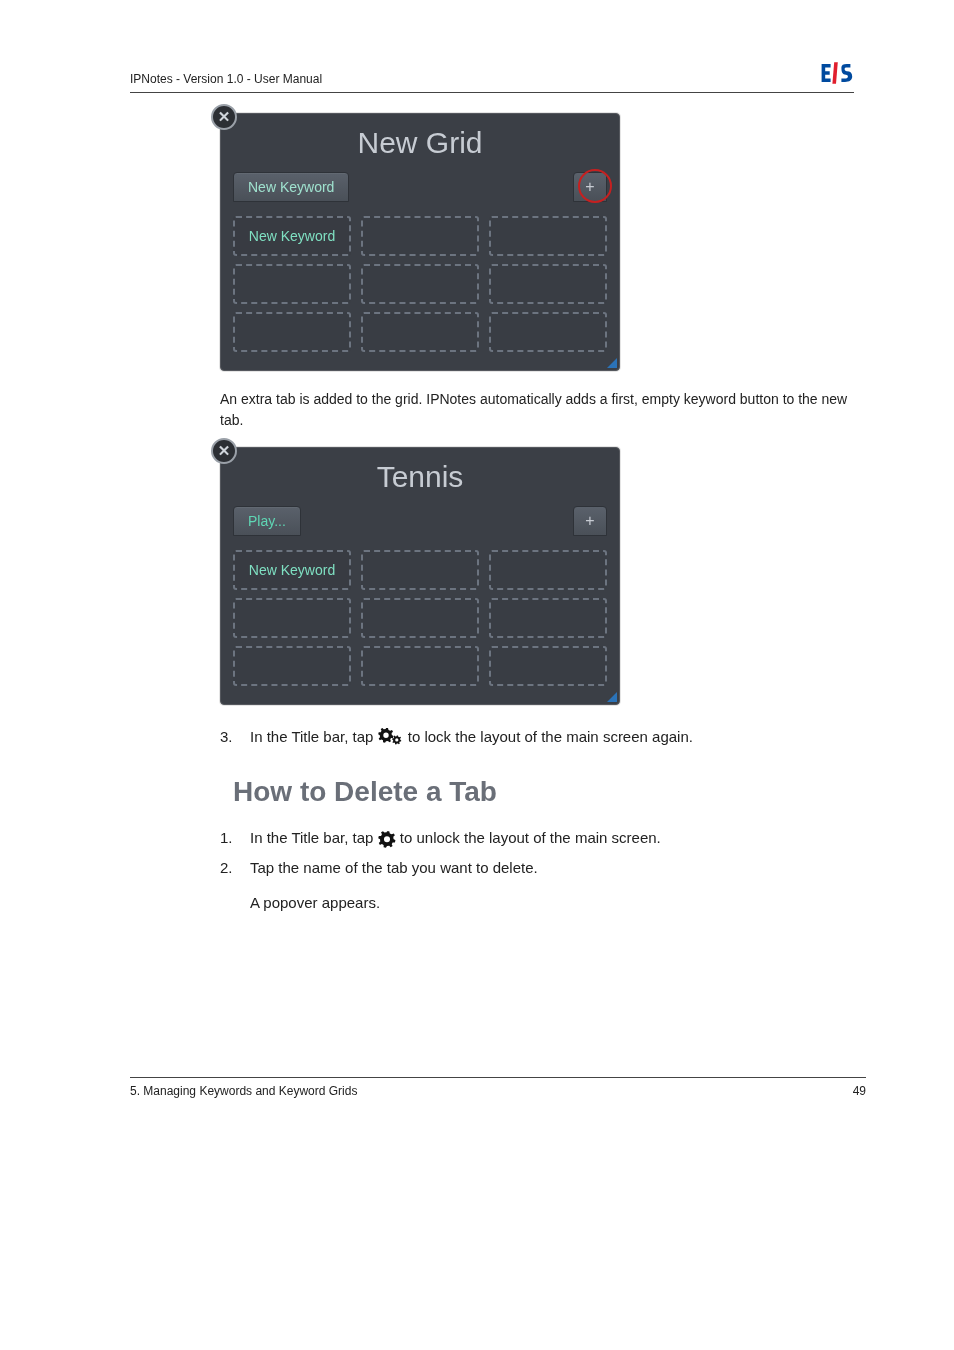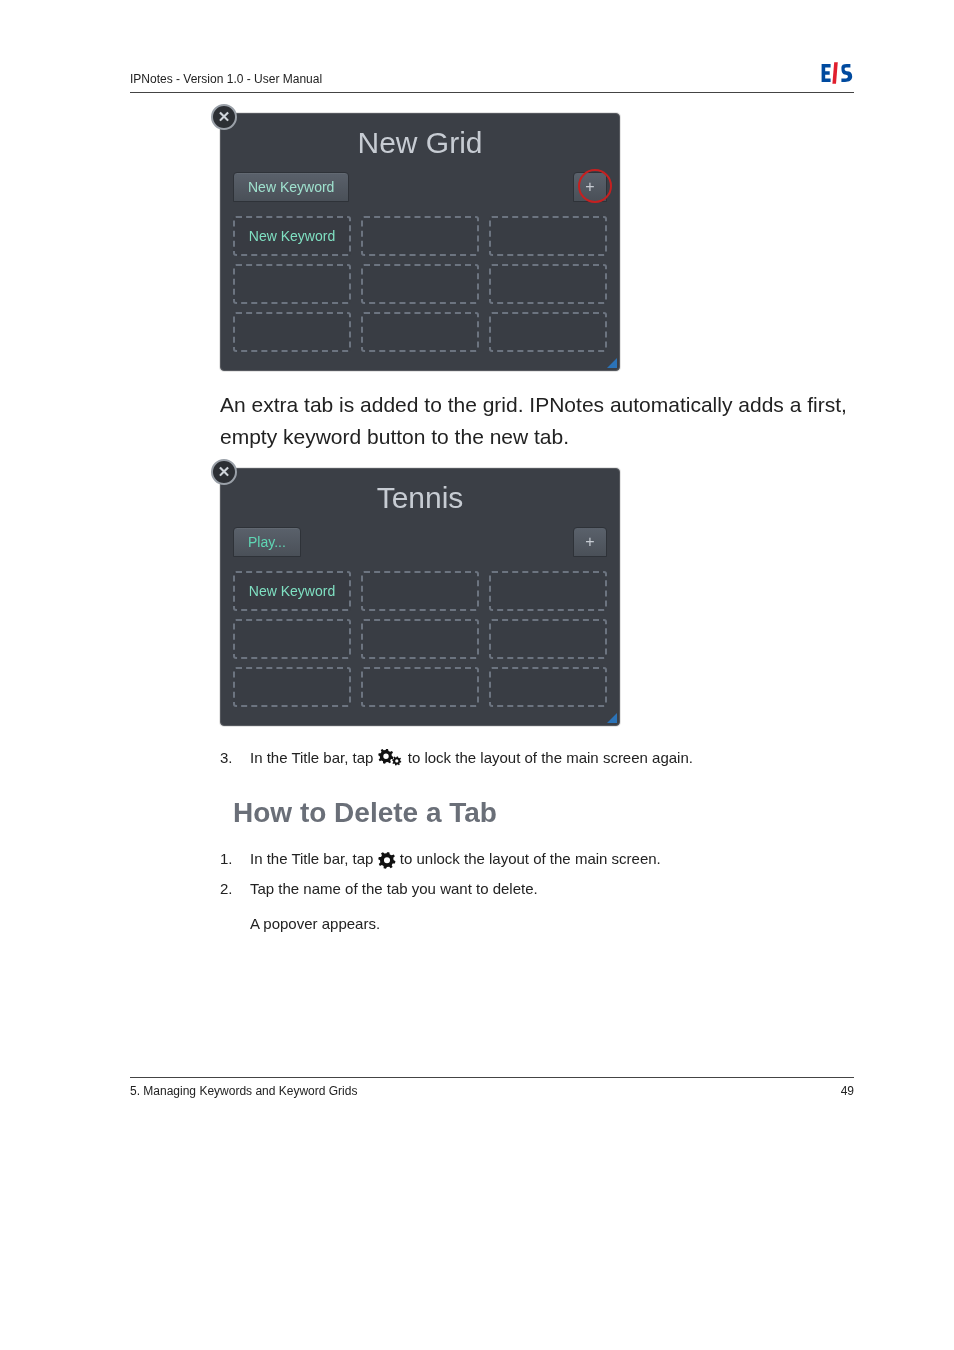--- a/index.html
+++ b/index.html
@@ -42,29 +42,29 @@
     width: 122px; height: 40px; border: 2px dashed #6c7480; border-radius: 3px;
     display: flex; align-items: center; justify-content: center;
     color: #7fe0c2; font-size: 14px; background: rgba(0,0,0,0.05);
   }
   .cell-empty {
     width: 122px; height: 40px; border: 2px dashed #6c7480; border-radius: 3px;
     background: rgba(0,0,0,0.02);
   }
   .resize-handle { position: absolute; right: 2px; bottom: 2px; width: 0; height: 0;
     border-left: 10px solid transparent; border-bottom: 10px solid #2b73b8; }
-  .body-text { font-size: 21px; color: #222; line-height: 1.5; margin: 6px 0 16px; }
+  .body-text { font-size: 14px; color: #222; line-height: 1.5; margin: 6px 0 16px; }
   .ol-1 { list-style: none; margin-left: 0; }
   .ol-1 li { font-size: 15px; line-height: 1.9; display: flex; gap: 10px; }
   .ol-1 li .num { min-width: 20px; }
   .ol-1 li .txt { flex: 1; }
   .h2 { font-size: 28px; color: #6a6f78; margin: 24px 13px 16px; font-weight: 600; }
   .gear { display: inline-block; vertical-align: middle; }
   .gear svg { vertical-align: -4px; }
-  .footer { position: absolute; bottom: 50px; left: 130px; right: 100px;
+  .footer { position: absolute; bottom: 50px; left: 130px; right: 88px;
     display: flex; justify-content: space-between; border-top: 1px solid #444; padding-top: 6px;
     font-size: 12px; color: #222; }
   .sub-p { font-size: 15px; color:#222; line-height:1.7; margin-left:30px; margin-top:8px; }
 </style>
 </head>
 <body>
 
 <div class="page">
 
   <div class="header-row">

